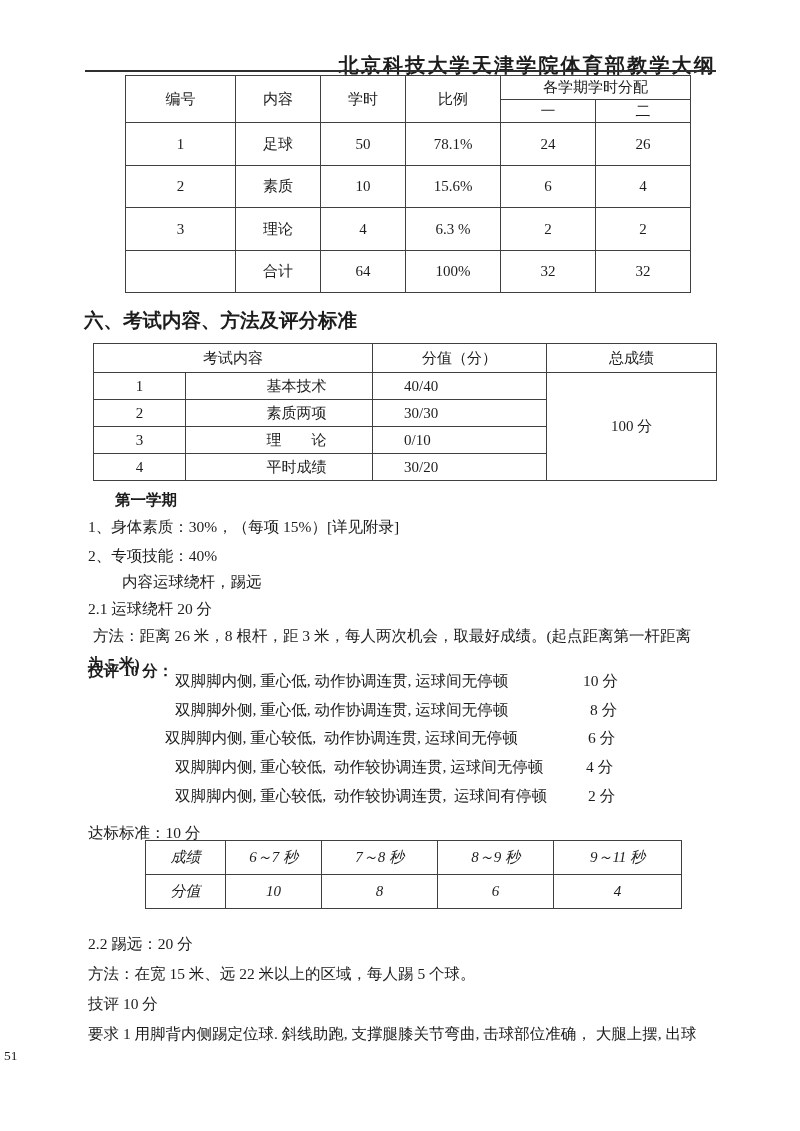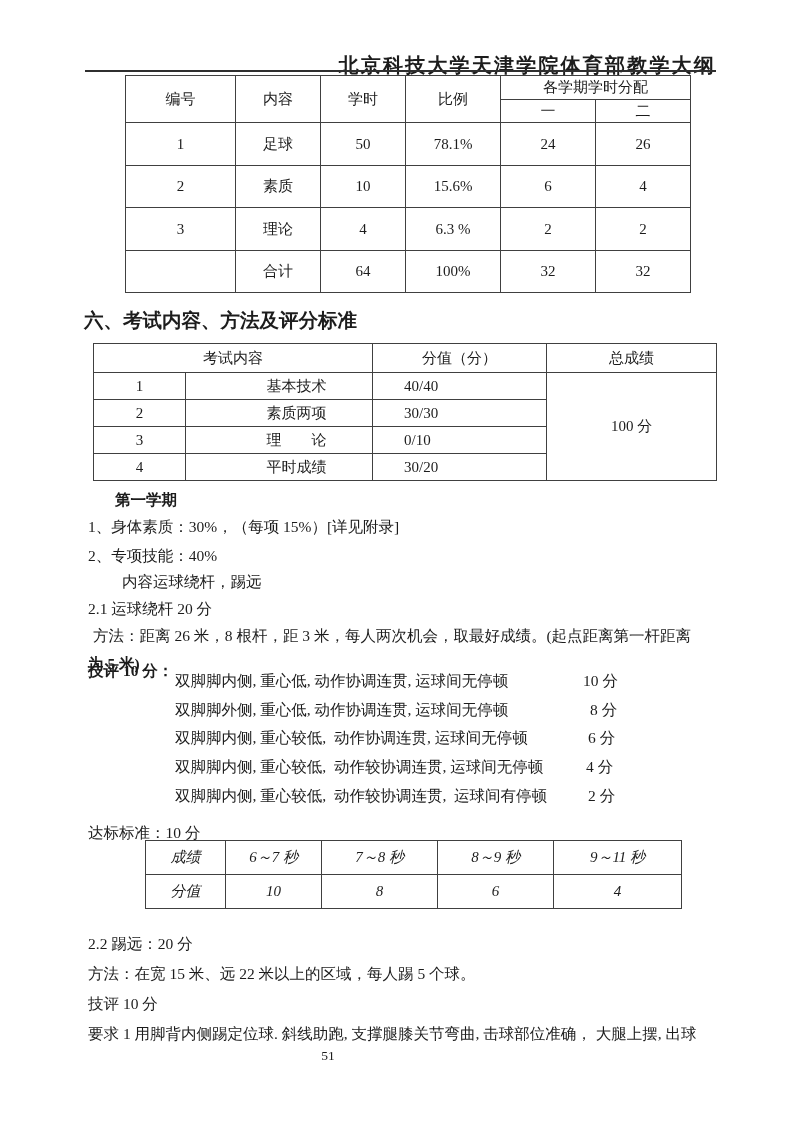--- a/index.html
+++ b/index.html
@@ -27,22 +27,22 @@
   td {
     border:1px solid #404040; text-align:center; vertical-align:middle;
     font-size:15px; padding:0; overflow:hidden; white-space:pre;
   }
   .t1 { left:125px; top:75px; width:565px; }
   .t2 { left:93px;  top:343px; width:623px; }
   .t3 { left:145px; top:840px; width:536px;font-style:italic; }
   .t2 td.name  { text-align:center; padding-left:35px; }
   .t2 td.score { text-align:left; padding-left:31px; }
   .page-number {
-    position:absolute; left:12px; top:1048px; width:632px;
-    text-align:center; font-size:13.5px;
+    position:absolute; left:4px; top:1048px; width:632px;
+    text-align:left; font-size:13.5px;
   }
 </style>
 </head>
 <body>
 
 <div id="page">
 
   <div class="doc-header">北京科技大学天津学院体育部教学大纲</div>
   <div class="header-rule"></div>
 
@@ -147,21 +147,21 @@
   <div class="line" style="left:122px; top:571px;">内容运球绕杆，踢远</div>
   <div class="line" style="left:88px; top:598px;">2.1 运球绕杆 20 分</div>
   <div class="line" style="left:93px; top:625px;">方法：距离 26 米，8 根杆，距 3 米，每人两次机会，取最好成绩。(起点距离第一杆距离</div>
   <div class="line" style="left:88px; top:653px;font-weight:bold;">为 5 米)</div>
 
   <div class="line" style="left:88px; top:660px;font-weight:bold;">技评 10 分：</div>
   <div class="line" style="left:175px; top:670px;">双脚脚内侧, 重心低, 动作协调连贯, 运球间无停顿</div>
   <div class="line" style="left:583px; top:670px;">10 分</div>
   <div class="line" style="left:175px; top:699px;">双脚脚外侧, 重心低, 动作协调连贯, 运球间无停顿</div>
   <div class="line" style="left:590px; top:699px;">8 分</div>
-  <div class="line" style="left:175px; top:727px;">双脚脚内侧, 重心较低,  动作协调连贯, 运球间无停顿</div>
+  <div class="line" style="left:165px; top:727px;">双脚脚内侧, 重心较低,  动作协调连贯, 运球间无停顿</div>
   <div class="line" style="left:588px; top:727px;">6 分</div>
   <div class="line" style="left:175px; top:756px;">双脚脚内侧, 重心较低,  动作较协调连贯, 运球间无停顿</div>
   <div class="line" style="left:586px; top:756px;">4 分</div>
   <div class="line" style="left:175px; top:785px;">双脚脚内侧, 重心较低,  动作较协调连贯,  运球间有停顿</div>
   <div class="line" style="left:588px; top:785px;">2 分</div>
 
   <div class="line" style="left:88px; top:822px;">达标标准：10 分</div>
 
   <table class="t3">
     <colgroup>

